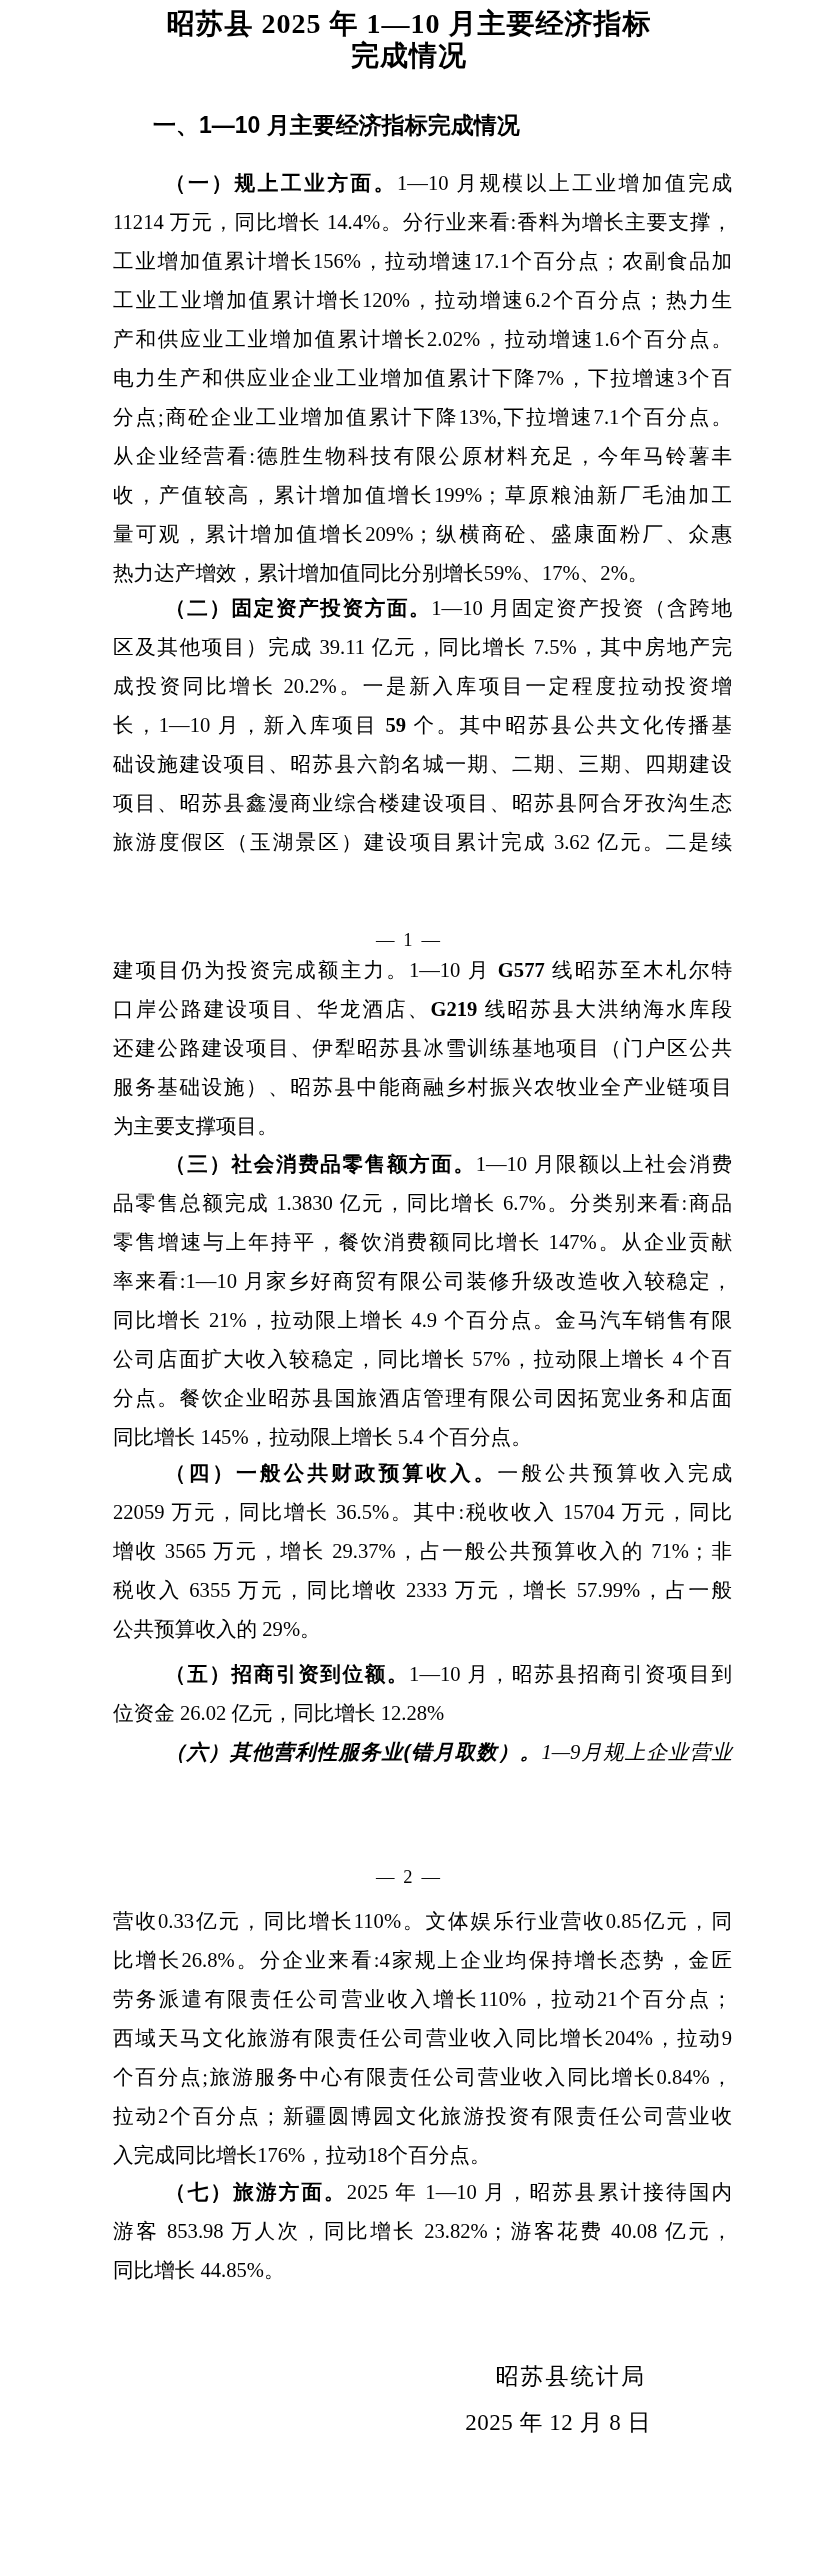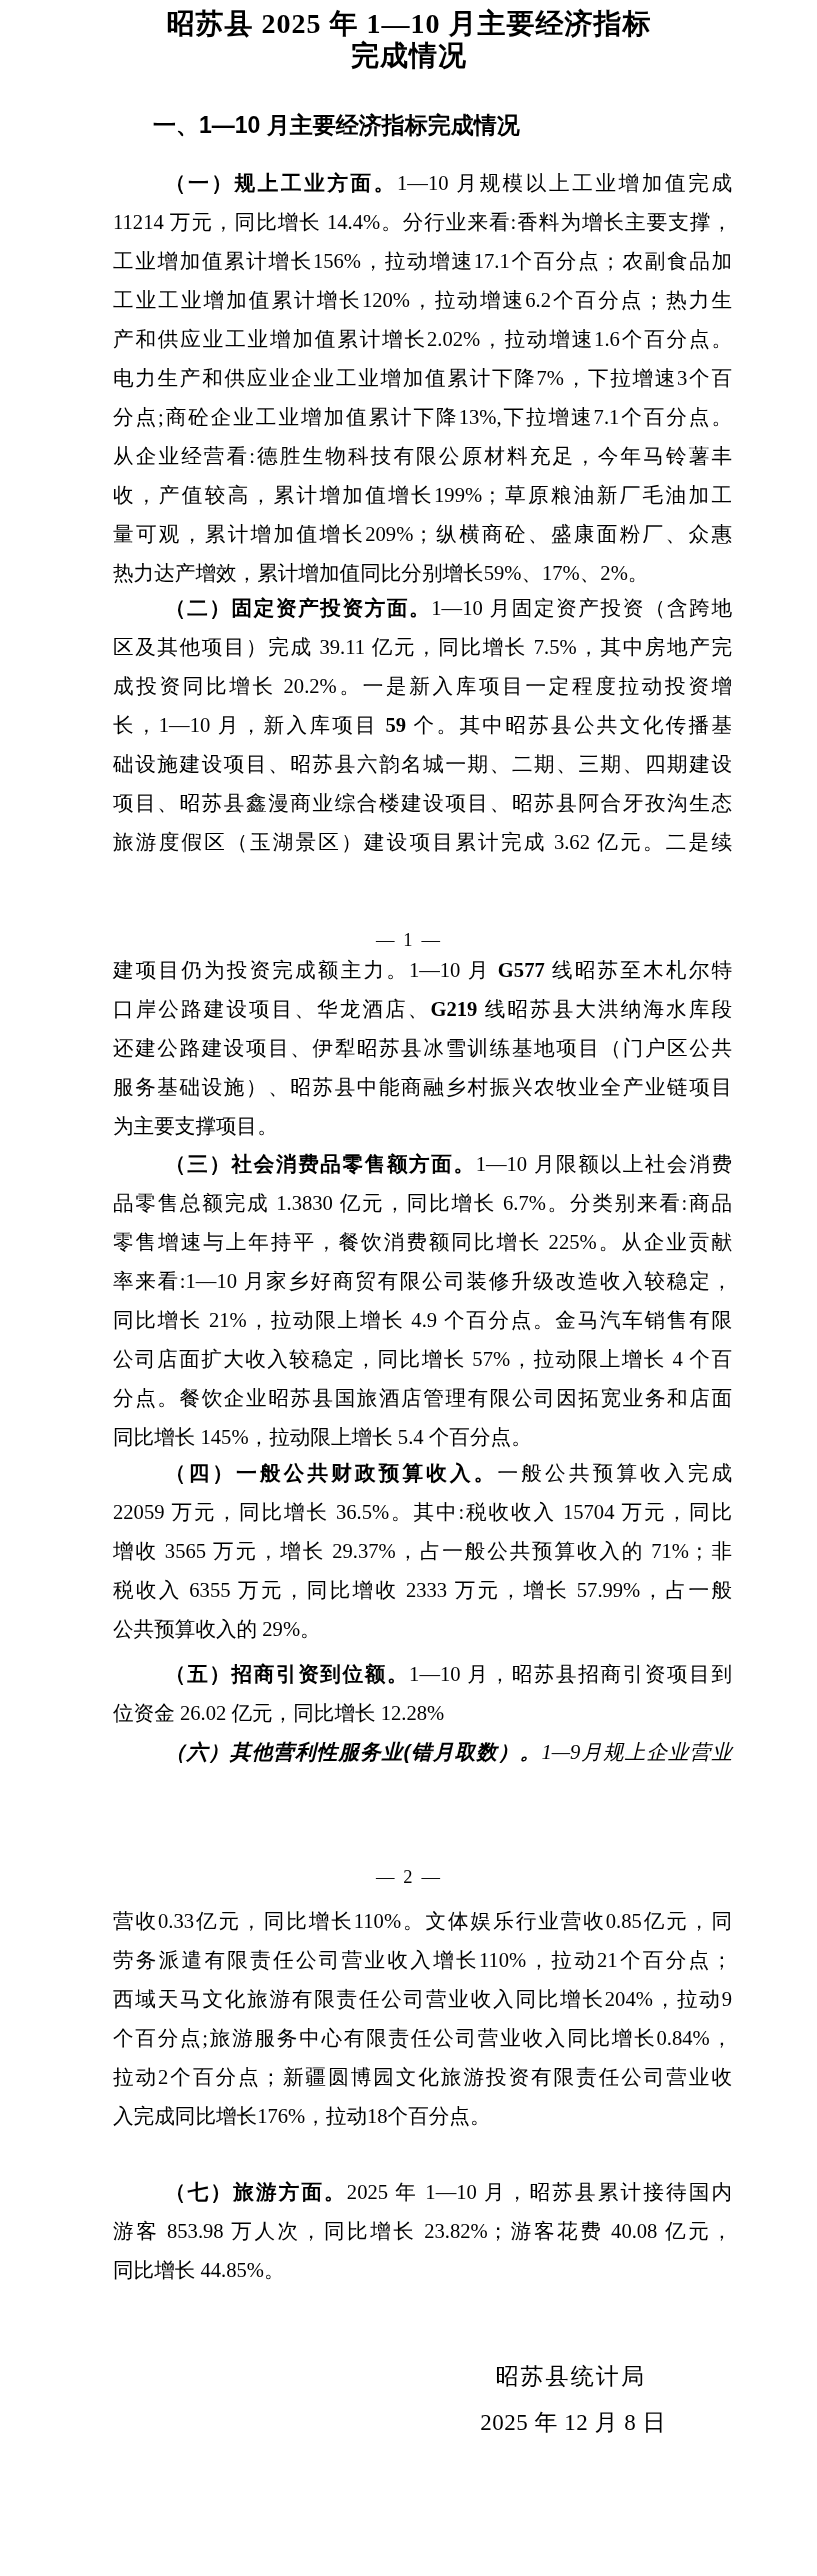--- a/index.html
+++ b/index.html
@@ -35,21 +35,21 @@
 
   .pagenum{
     position:absolute;left:0;width:818px;text-align:center;
     font-size:18.5px;line-height:23px;letter-spacing:2.1px;
   }
   .signature{
     position:absolute;top:2362px;right:172px;
     font-size:23px;line-height:29px;letter-spacing:2.1px;
   }
   .doc-date{
-    position:absolute;top:2408px;right:152px;
+    position:absolute;top:2408px;right:167px;
     font-size:23px;line-height:29px;letter-spacing:0.5px;
   }
 
   #para-1{top:163px;}
   #para-2a{top:588px;}
   #pn-1{top:929px;}
   #para-2b{top:951px;}
   #para-3{top:1144px;}
   #para-4{top:1453px;}
   #para-5{top:1654px;}
@@ -98,21 +98,21 @@
   <div class="para" id="para-2b">
       <div class="line"><span>建项目仍为投资完成额主力。1—10 月 </span><span class="b">G577</span><span> 线昭苏至木札尔特</span></div>
       <div class="line"><span>口岸公路建设项目、华龙酒店、</span><span class="b">G219</span><span> 线昭苏县大洪纳海水库段</span></div>
       <div class="line"><span>还建公路建设项目、伊犁昭苏县冰雪训练基地项目（门户区公共</span></div>
       <div class="line"><span>服务基础设施）、昭苏县中能商融乡村振兴农牧业全产业链项目</span></div>
       <div class="line last"><span>为主要支撑项目。</span></div>
     </div>
   <div class="para indent" id="para-3">
       <div class="line"><span class="lead">（三）社会消费品零售额方面。</span><span>1—10 月限额以上社会消费</span></div>
       <div class="line"><span>品零售总额完成 1.3830 亿元，同比增长 6.7%。分类别来看:商品</span></div>
-      <div class="line"><span>零售增速与上年持平，餐饮消费额同比增长 225%。从企业贡献</span></div>
+      <div class="line"><span>零售增速与上年持平，餐饮消费额同比增长 147%。从企业贡献</span></div>
       <div class="line"><span>率来看:1—10 月家乡好商贸有限公司装修升级改造收入较稳定，</span></div>
       <div class="line"><span>同比增长 21%，拉动限上增长 4.9 个百分点。金马汽车销售有限</span></div>
       <div class="line"><span>公司店面扩大收入较稳定，同比增长 57%，拉动限上增长 4 个百</span></div>
       <div class="line"><span>分点。餐饮企业昭苏县国旅酒店管理有限公司因拓宽业务和店面</span></div>
       <div class="line last"><span>同比增长 145%，拉动限上增长 5.4 个百分点。</span></div>
     </div>
   <div class="para indent" id="para-4">
       <div class="line"><span class="lead">（四）一般公共财政预算收入。</span><span>一般公共预算收入完成</span></div>
       <div class="line"><span>22059 万元，同比增长 36.5%。其中:税收收入 15704 万元，同比</span></div>
       <div class="line"><span>增收 3565 万元，增长 29.37%，占一般公共预算收入的 71%；非</span></div>
@@ -124,20 +124,21 @@
       <div class="line last"><span>位资金 26.02 亿元，同比增长 12.28%</span></div>
     </div>
   <div class="para indent" id="para-6a">
       <div class="line"><span class="lead">（六）其他营利性服务业(错月取数）。</span><span>1—9月规上企业营业</span></div>
     </div>
 
   <div class="pagenum" id="pn-2">— 2 —</div>
 
   <div class="para" id="para-6b">
       <div class="line"><span>营收0.33亿元，同比增长110%。文体娱乐行业营收0.85亿元，同</span></div>
+      <div class="line"><span>比增长26.8%。分企业来看:4家规上企业均保持增长态势，金匠</span></div>
       <div class="line"><span>劳务派遣有限责任公司营业收入增长110%，拉动21个百分点；</span></div>
       <div class="line"><span>西域天马文化旅游有限责任公司营业收入同比增长204%，拉动9</span></div>
       <div class="line"><span>个百分点;旅游服务中心有限责任公司营业收入同比增长0.84%，</span></div>
       <div class="line"><span>拉动2个百分点；新疆圆博园文化旅游投资有限责任公司营业收</span></div>
       <div class="line last"><span>入完成同比增长176%，拉动18个百分点。</span></div>
     </div>
   <div class="para indent" id="para-7">
       <div class="line"><span class="lead">（七）旅游方面。</span><span>2025 年 1—10 月，昭苏县累计接待国内</span></div>
       <div class="line"><span>游客 853.98 万人次，同比增长 23.82%；游客花费 40.08 亿元，</span></div>
       <div class="line last"><span>同比增长 44.85%。</span></div>

